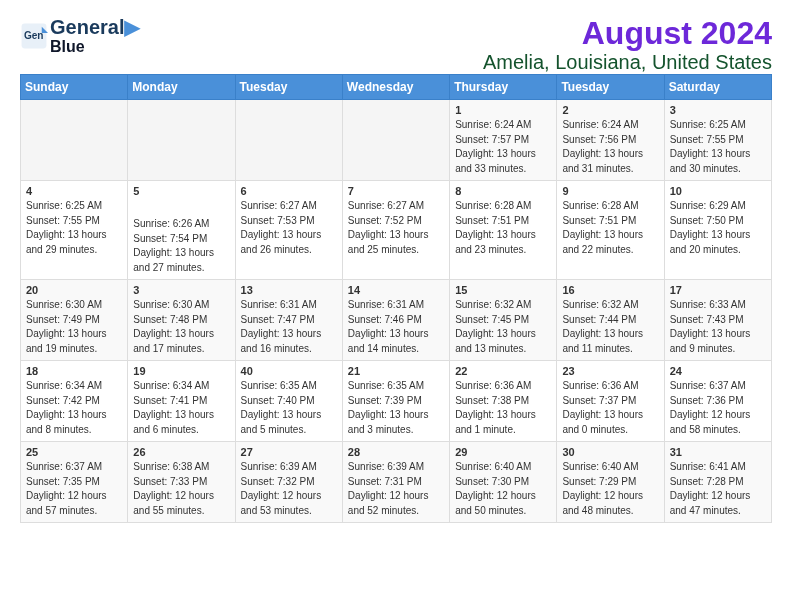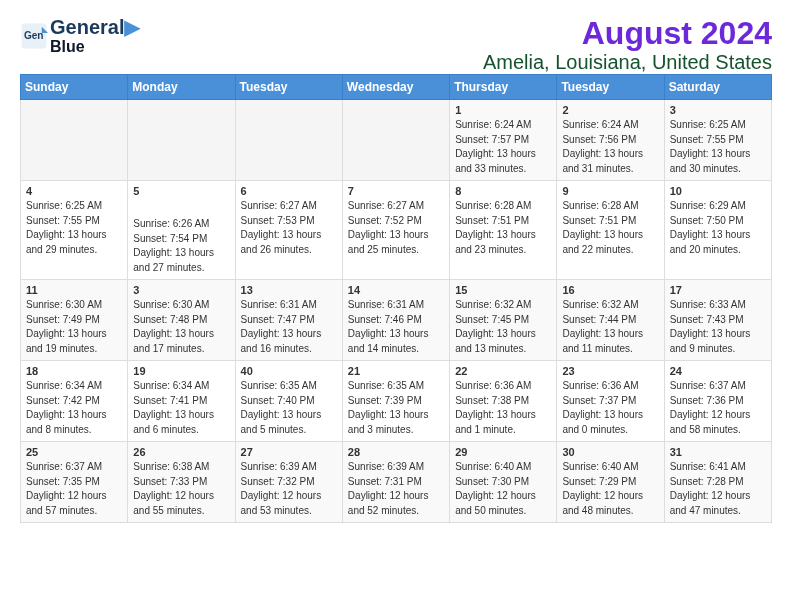--- a/index.html
+++ b/index.html
@@ -195,21 +195,21 @@
           <td>
             <div class="day-num">10</div>
             <div class="day-info" style="white-space: pre-line;">Sunrise: 6:29 AM
 Sunset: 7:50 PM
 Daylight: 13 hours
 and 20 minutes.</div>
           </td>
         </tr>
         <tr>
           <td>
-            <div class="day-num">11</div>
+            <div class="day-num">20</div>
             <div class="day-info" style="white-space: pre-line;">Sunrise: 6:30 AM
 Sunset: 7:49 PM
 Daylight: 13 hours
 and 19 minutes.</div>
           </td>
           <td>
             <div class="day-num">3</div>
             <div class="day-info" style="white-space: pre-line;">Sunrise: 6:30 AM
 Sunset: 7:48 PM
 Daylight: 13 hours

